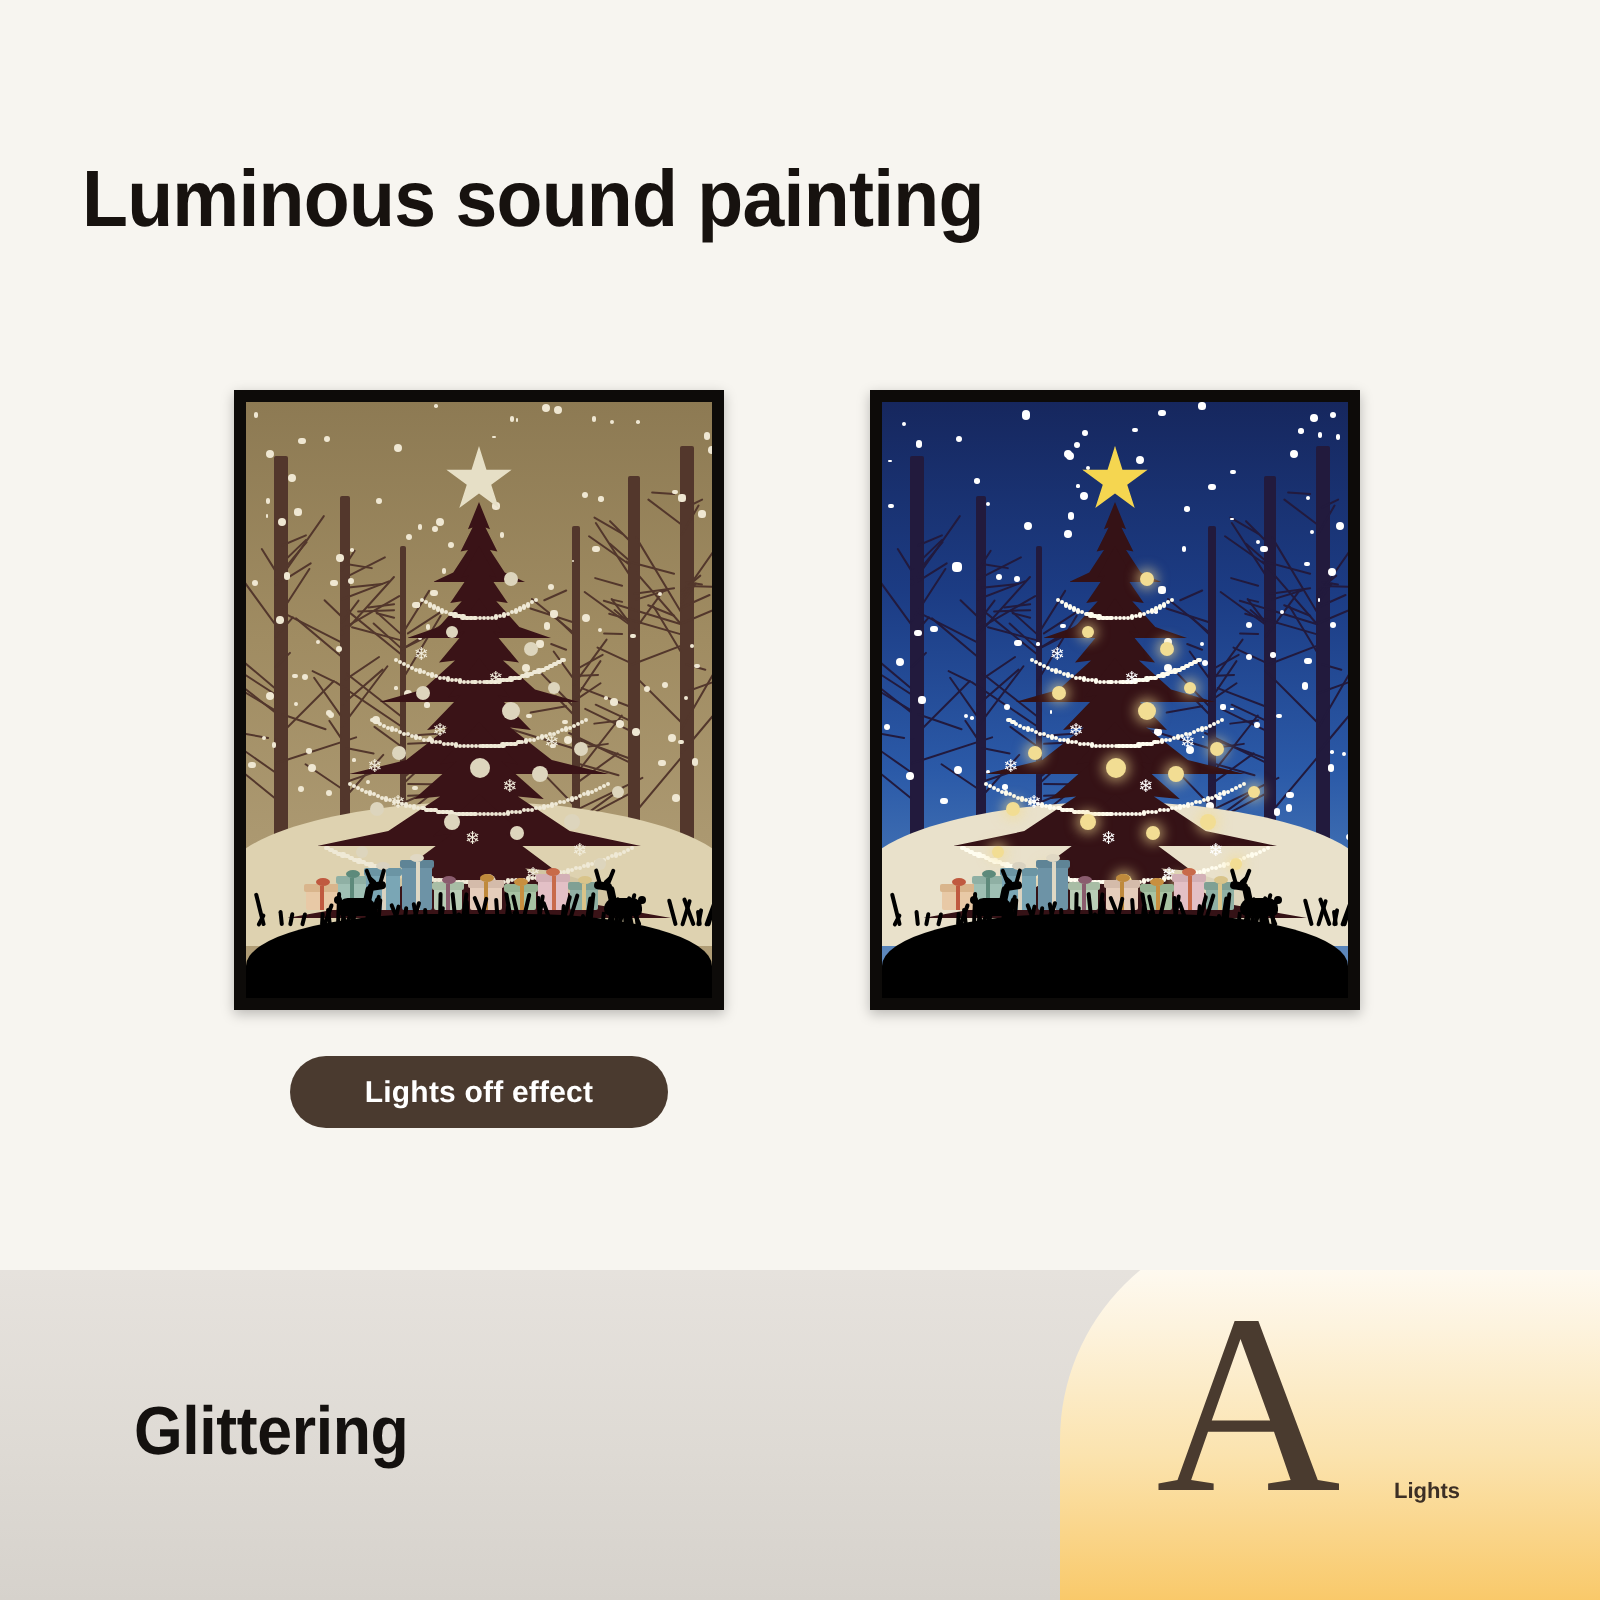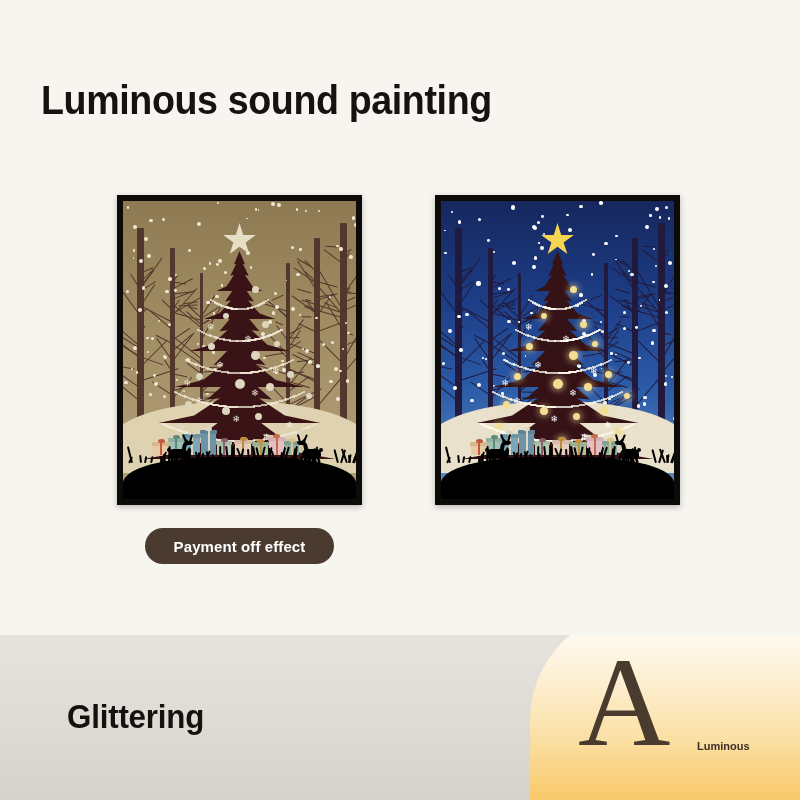--- a/index.html
+++ b/index.html
@@ -1056,21 +1056,21 @@
             <div class="grass" style="left:36.3%;height:12px;transform:rotate(-11deg)"></div>
             <div class="grass" style="left:64.3%;height:6px;transform:rotate(-4deg)"></div>
             <div class="grass" style="left:81.1%;height:14px;transform:rotate(-6deg)"></div>
             <div class="grass" style="left:28.1%;height:14px;transform:rotate(5deg)"></div>
             <div class="grass" style="left:47.1%;height:13px;transform:rotate(-3deg)"></div>
           </div>
       </div>
     </div>
   </div>
 
-  <div class="btn btn-off">Payment off effect</div>
+  <div class="btn btn-off">Lights off effect</div>
 
   <div class="panel panel-right">
     <div class="frame">
       <div class="art on">
         <div class="sky sky-on"></div>
 
         <div class="bgtrees" id="bgtrees-on">
             <div class="trunk" style="left:6%;width:7px;height:225px"></div>
             <div class="tw" style="left:6%;top:104px;width:1.4px;height:14px;transform:rotate(41deg)"></div>
             <div class="tw" style="left:6%;top:106px;width:1.4px;height:40px;transform:rotate(-57deg)"></div>
@@ -1809,17 +1809,17 @@
           </div>
       </div>
     </div>
   </div>
 
 
   <div class="banner">
     <div class="banner-title">Glittering</div>
     <div class="pay-panel">
       <div class="pay-letter">A</div>
-      <div class="pay-label">Luminous</div>
+      <div class="pay-label">Lights</div>
     </div>
   </div>
 
 </div>
 
 </body></html>

